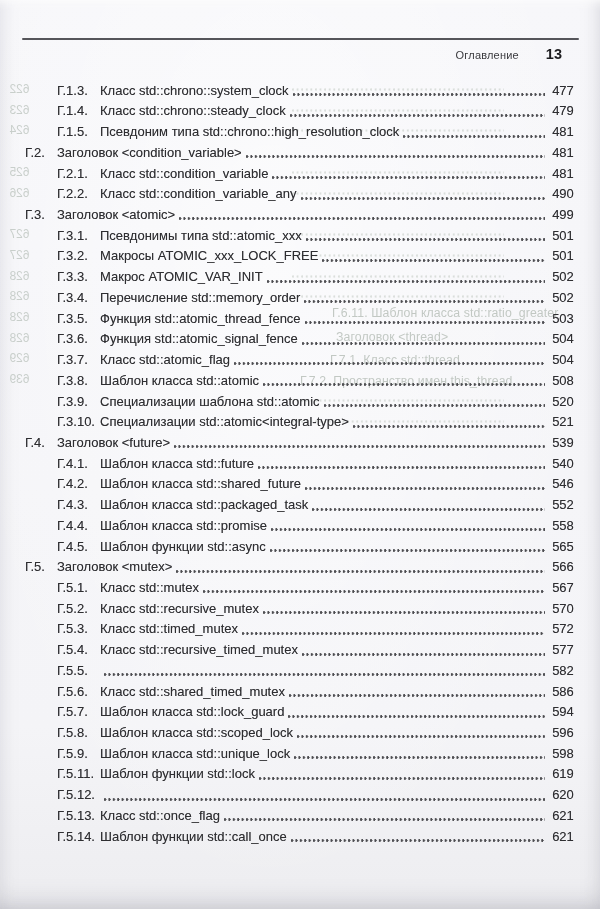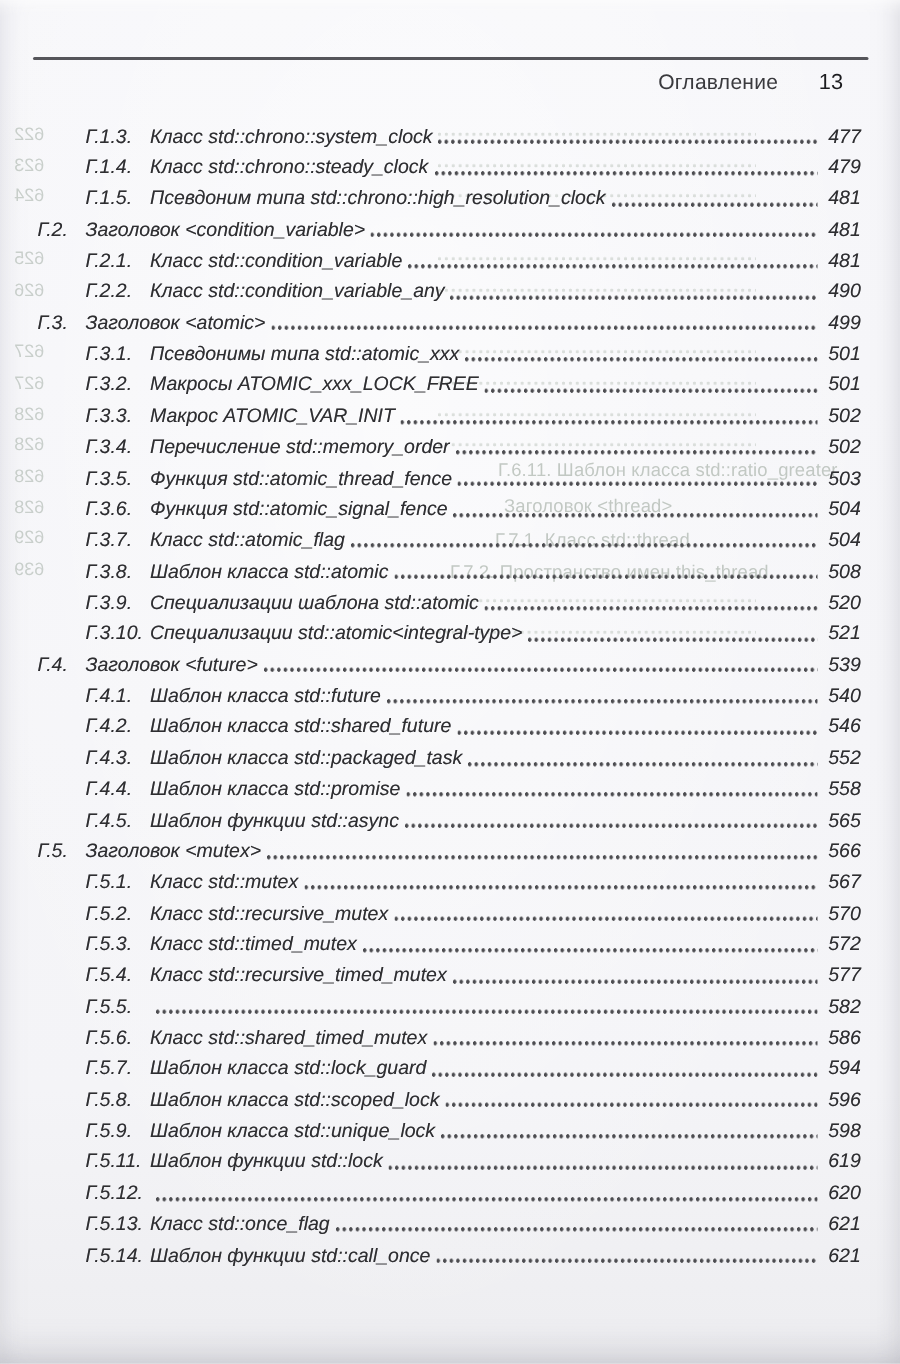--- a/index.html
+++ b/index.html
@@ -20,23 +20,23 @@
       inset 14px 0 22px -16px rgba(120,120,135,.16);
   }
   #rule{
     position:absolute;top:38px;left:22px;width:557px;height:2px;
     background:#55555a;border-radius:1px;
   }
   #header{
     position:absolute;top:46px;left:22px;width:540px;
     display:flex;justify-content:flex-end;align-items:baseline;
   }
-  #header .title{font-size:14px;color:#3a3a3e;letter-spacing:.2px;}
-  #header .pagenum{font-size:14.5px;font-weight:normal;color:#1c1c1f;margin-left:27px;}
-  #toc-list{position:absolute;top:80px;left:22px;width:556px;font-style:italic;}
+  #header .title{font-size:11px;color:#3a3a3e;letter-spacing:.2px;}
+  #header .pagenum{font-size:14.5px;font-weight:bold;color:#1c1c1f;margin-left:27px;}
+  #toc-list{position:absolute;top:80px;left:22px;width:556px;}
   .row{
     display:flex;align-items:flex-end;height:20.73px;
     font-size:13px;color:#2e2e31;white-space:nowrap;
     text-shadow:0 0 .4px rgba(45,45,50,.45);
   }
   .row span{line-height:14px;padding-bottom:3px;}
   .row.lv1 .num{margin-left:3px;min-width:32px;}
   .row.lv2{padding-left:35px;}
   .row.lv2 .num{min-width:43px;}
   .leader{

